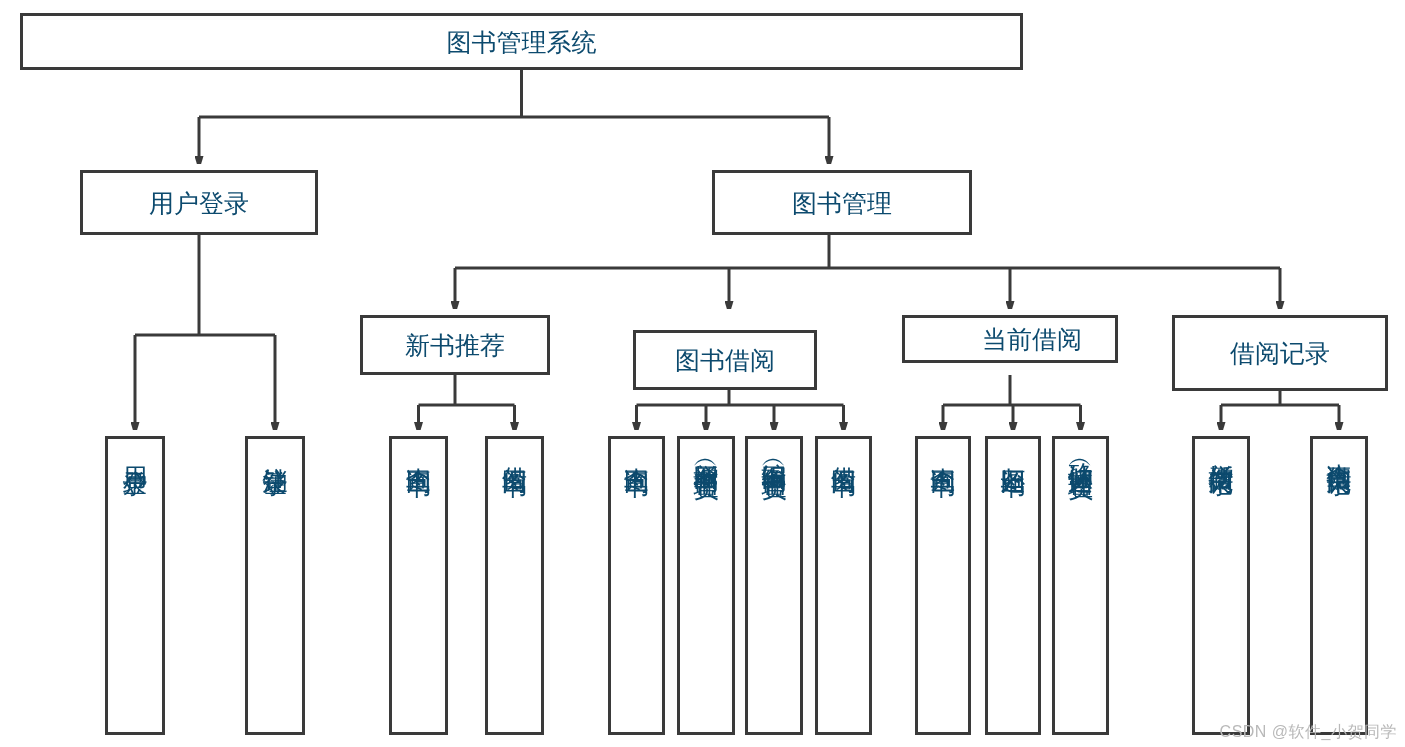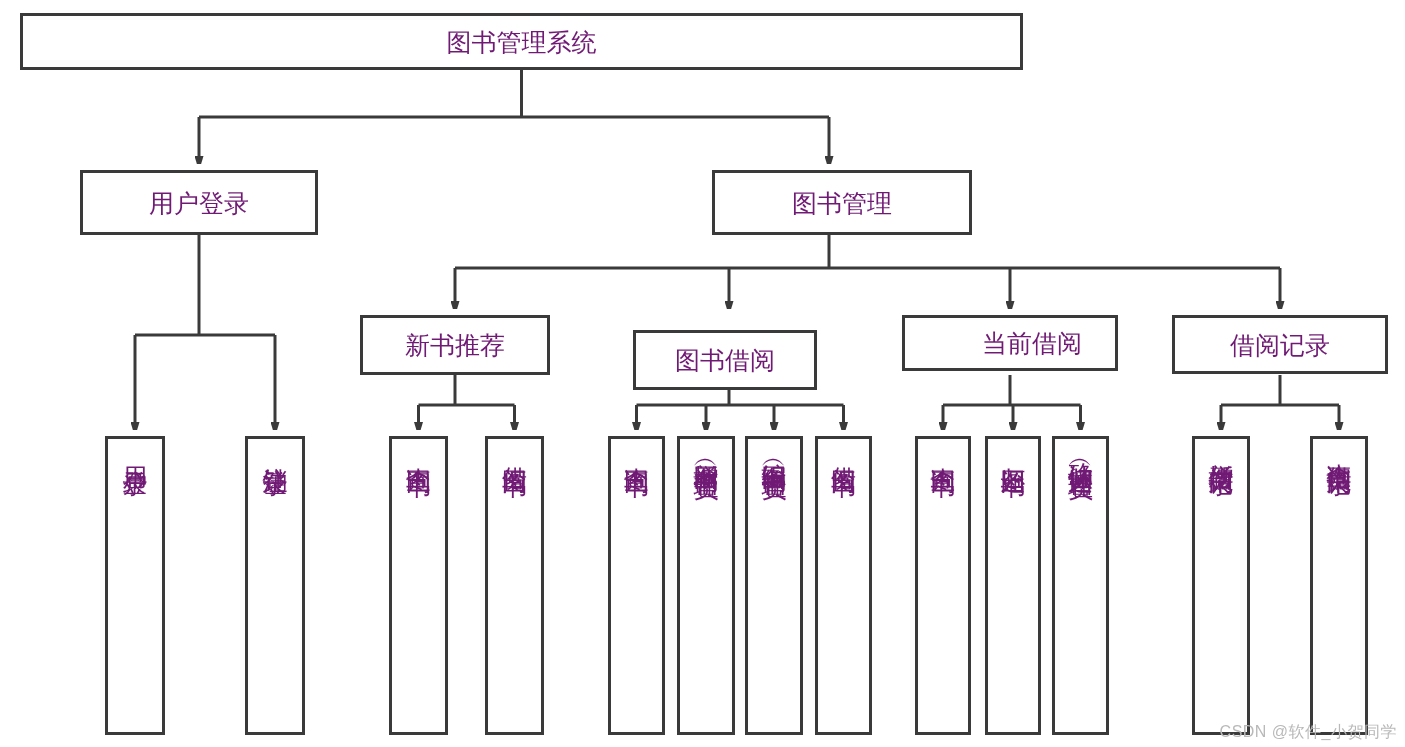--- a/index.html
+++ b/index.html
@@ -32,21 +32,21 @@
     background: #ffffff;
     display: flex;
     align-items: center;
     justify-content: center;
     color: #1d1d1d;
   }
   .node-label {
     display: block;
     text-align: center;
     line-height: 1.12;
-    color: #701a75;
+    color: #0c4a6e;
     white-space: nowrap;
   }
   .horiz .node-label {
     font-size: 25px;
   }
   .vert {
     align-items: flex-start;
     justify-content: center;
     padding-top: 8px;
   }
@@ -123,24 +123,24 @@
       </div>
       <div class="node horiz" style="left: 712px; top: 170px; width: 260px; height: 65px;">
         <span class="node-label">图书管理</span>
       </div>
       <div class="node horiz" style="left: 360px; top: 315px; width: 190px; height: 60px;">
         <span class="node-label">新书推荐</span>
       </div>
       <div class="node horiz" style="left: 633px; top: 330px; width: 184px; height: 60px;">
         <span class="node-label">图书借阅</span>
       </div>
-      <div class="node horiz" style="left: 902px; top: 315px; width: 216px; height: 56px; padding-left: 44px;">
+      <div class="node horiz" style="left: 902px; top: 315px; width: 216px; height: 48px; padding-left: 44px;">
         <span class="node-label">当前借阅</span>
       </div>
-      <div class="node horiz" style="left: 1172px; top: 315px; width: 216px; height: 59px;">
+      <div class="node horiz" style="left: 1172px; top: 315px; width: 216px; height: 76px;">
         <span class="node-label">借阅记录</span>
       </div>
       <div class="node vert" style="left: 105px; top: 436px; width: 60px; height: 299px;">
         <span class="node-label">用户登录</span>
       </div>
       <div class="node vert" style="left: 245px; top: 436px; width: 60px; height: 299px;">
         <span class="node-label">注销登录</span>
       </div>
       <div class="node vert" style="left: 389px; top: 436px; width: 59px; height: 299px;">
         <span class="node-label">查询图书</span>

